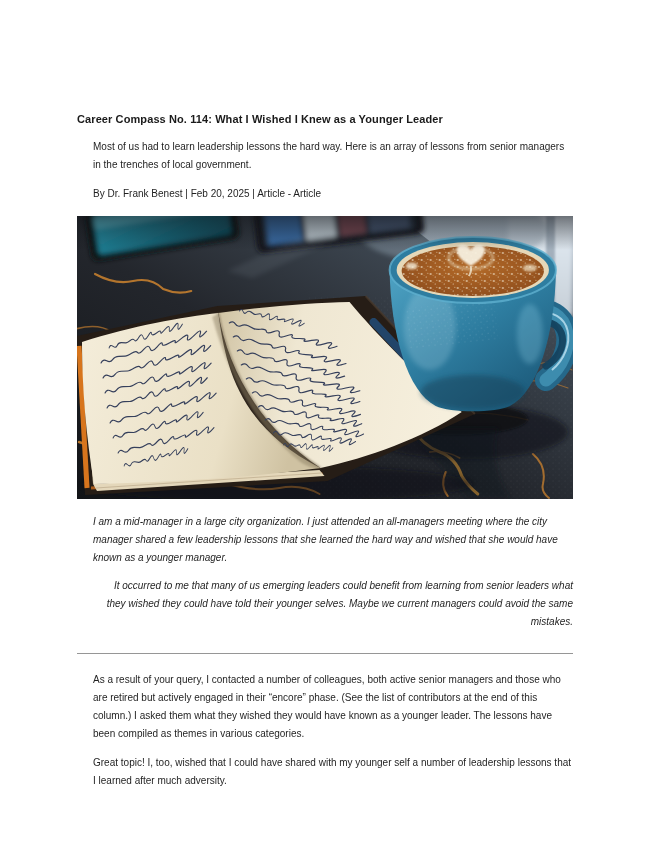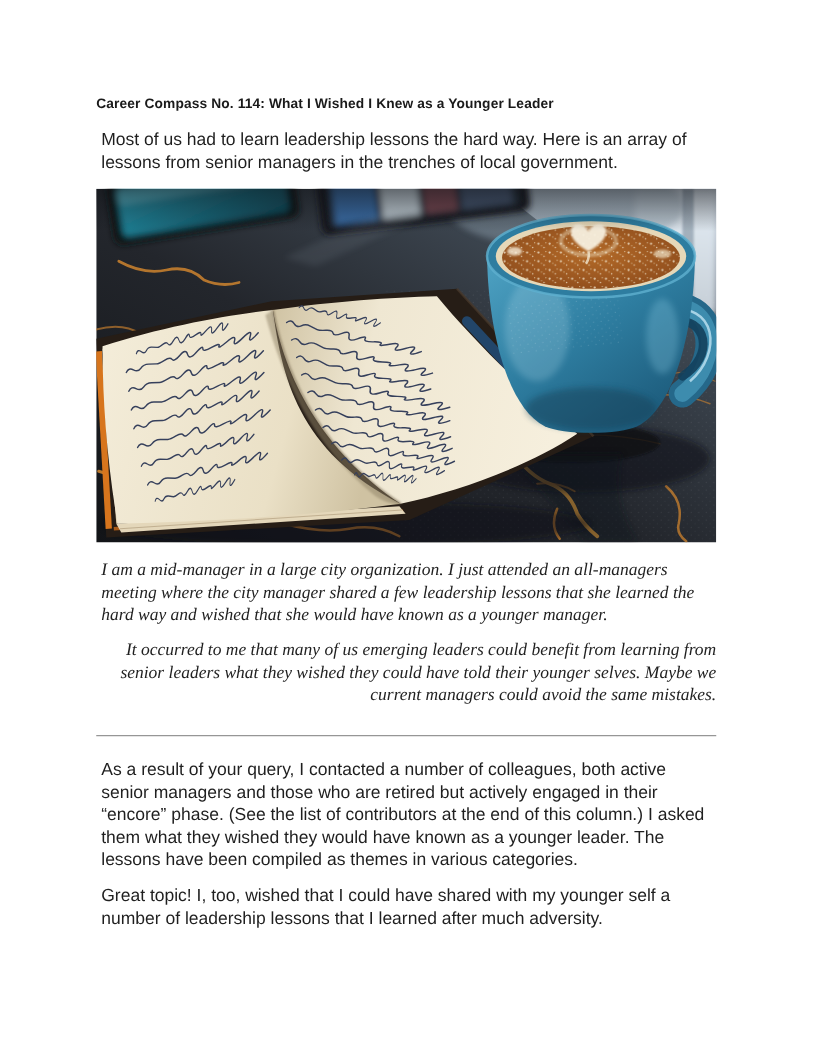--- a/index.html
+++ b/index.html
@@ -2,43 +2,44 @@
 <html><head>
 <meta charset="utf-8">
 <style>
   html,body{margin:0;padding:0;}
   body{
     width:650px;height:841px;background:#ffffff;
     font-family:"Liberation Sans","DejaVu Sans",sans-serif;
     color:#1f1f1f;
   }
   .page{width:650px;height:841px;overflow:hidden;background:#fff;}
-  .article{padding:76px 77px 0 77px;width:496px;}
+  .article{padding:112px 77px 0 77px;width:496px;}
   h1.title{
     font-size:11px;line-height:14px;font-weight:700;letter-spacing:.1px;
     margin:0 0 12px 0;color:#1a1a1a;
   }
-  p{font-size:14px;line-height:18px;margin:0 0 11px 4px;}
+  p{font-size:10px;line-height:18px;margin:0 0 11px 16px;}
   p.byline{margin-bottom:0;}
   figure{margin:13px 0 14px 0;padding:0;width:496px;height:283px;}
   figure svg{display:block;}
-  p.q{font-style:italic;margin-bottom:10px;font-family:Liberation Serif, serif;}
+  p.q{font-style:italic;margin-bottom:10px;}
   p.q + p.q{margin-bottom:0;text-align:right;}
   hr.divider{border:none;border-top:1.5px solid #969696;margin:22px 0 17px 0;}
 </style>
 </head>
 <body>
 
 <div class="page">
   <article class="article">
 
     <h1 class="title">Career Compass No. 114: What I Wished I Knew as a Younger Leader</h1>
 
     <p class="intro">Most of us had to learn leadership lessons the hard way. Here is an array of lessons from senior managers in the trenches of local government.</p>
 
+    <p class="byline">By Dr. Frank Benest | Feb 20, 2025 | Article - Article</p>
 
     <figure>
       <svg width="496" height="283" viewBox="0 0 495 283" preserveAspectRatio="none" role="img">
         <defs>
           <linearGradient id="tableG" x1="0" y1="1" x2="1" y2="0">
             <stop offset="0" stop-color="#121417"></stop>
             <stop offset="0.45" stop-color="#23262c"></stop>
             <stop offset="0.75" stop-color="#3c454f"></stop>
             <stop offset="1" stop-color="#5a6570"></stop>
           </linearGradient>

